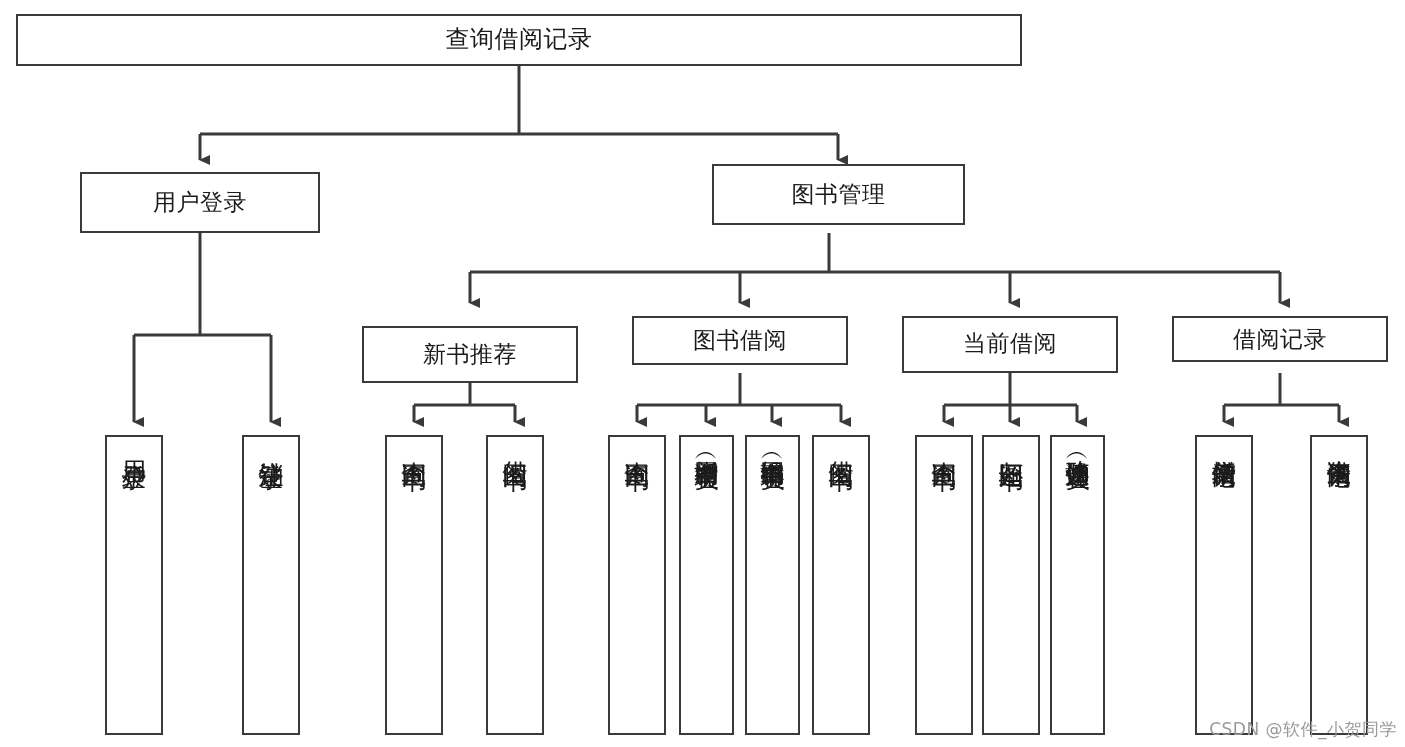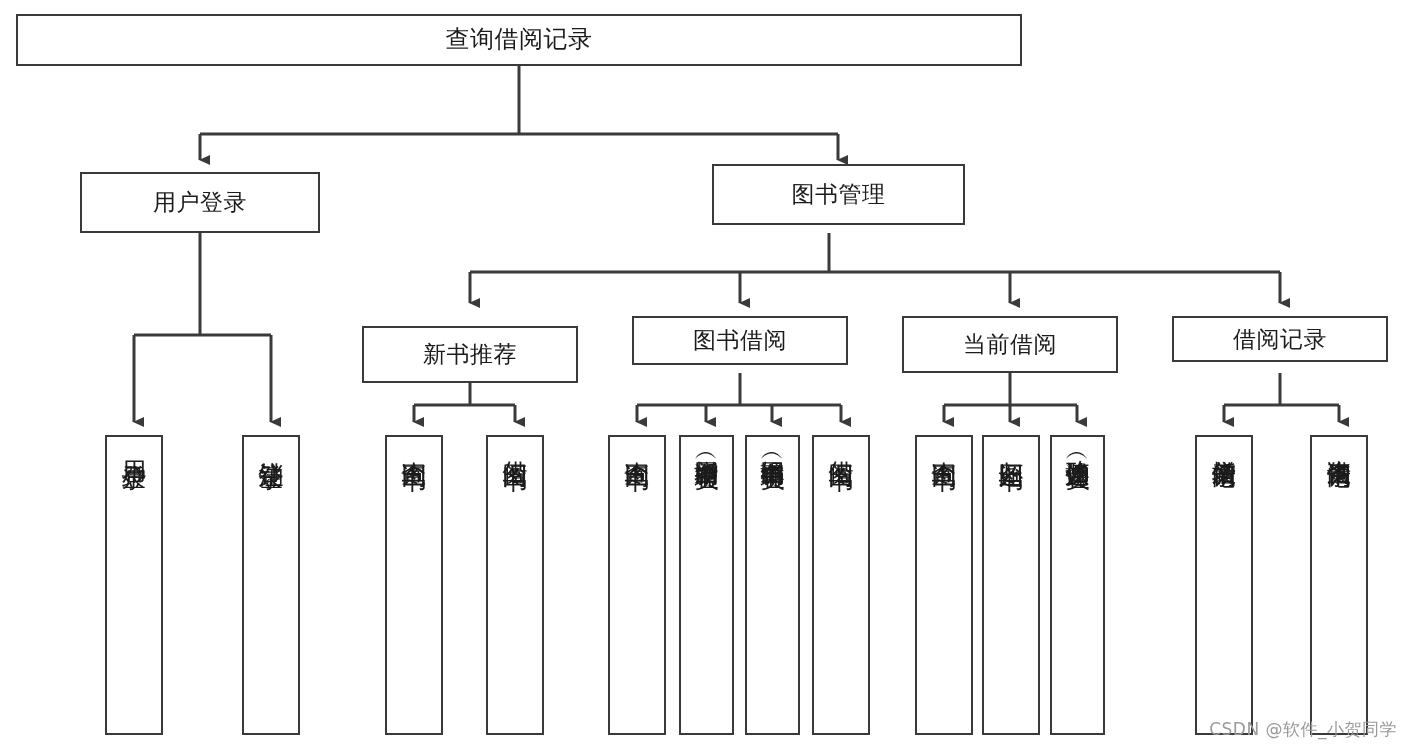--- a/index.html
+++ b/index.html
@@ -142,21 +142,21 @@
   <div class="node h" style="left:712px; top:164px; width:253px; height:61px;align-items:center;">
     <span class="lbl">图书管理</span>
   </div>
 
   <div class="node h" style="left:362px; top:316px; width:216px; height:57px;margin-top:10px;">
     <span class="lbl">新书推荐</span>
   </div>
   <div class="node h" style="left:632px; top:316px; width:216px; height:49px;">
     <span class="lbl">图书借阅</span>
   </div>
-  <div class="node h" style="left:902px; top:316px; width:216px; height:57px;">
+  <div class="node h" style="left:902px; top:316px; width:216px; height:57px;font-family:Liberation Serif, serif;">
     <span class="lbl">当前借阅</span>
   </div>
   <div class="node h" style="left:1172px; top:316px; width:216px; height:46px;">
     <span class="lbl">借阅记录</span>
   </div>
 
   <div class="node v" style="left:105px; top:435px; width:58px; height:300px;">
     <span class="lbl">用户登录</span>
   </div>
   <div class="node v" style="left:242px; top:435px; width:58px; height:300px;">

